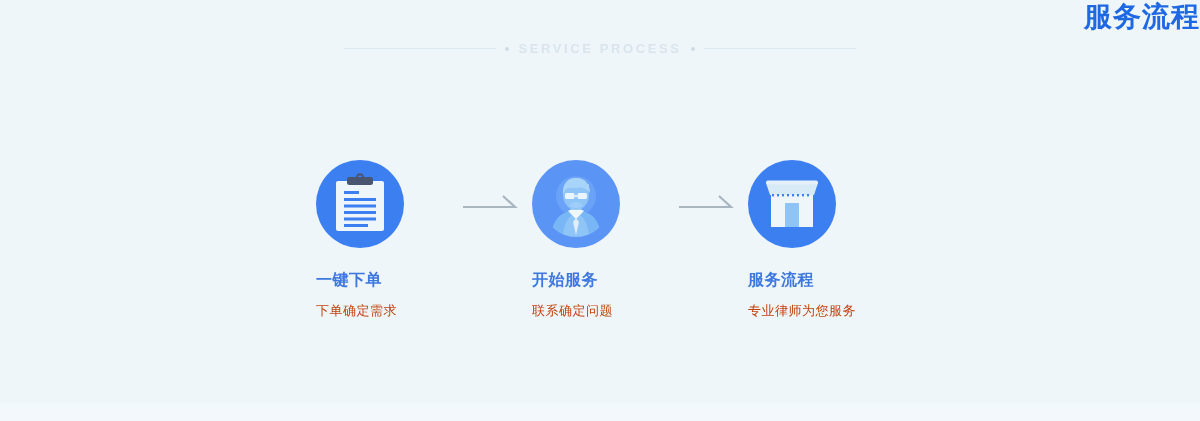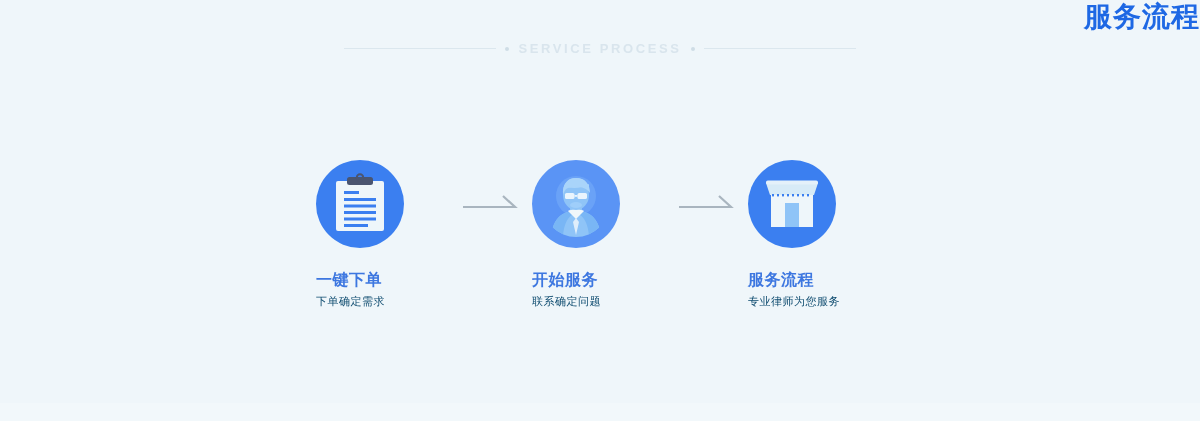--- a/index.html
+++ b/index.html
@@ -81,23 +81,23 @@
   .circle.soft{ background:#5a94f5; }
   .step-title{
     margin-top:22px;
     font-size:16px;
     font-weight:bold;
     color:#3d77e0;
     letter-spacing:0.5px;
     white-space:nowrap;
   }
   .step-desc{
-    margin-top:3px;
-    font-size:11px;
-    color:#0c4a6e;
+    margin-top:11px;
+    font-size:13px;
+    color:#c2410c;
     letter-spacing:0.5px;
     white-space:nowrap;
   }
 
   
   .arrow{
     width:76px;
     height:88px;
     display:flex;
     align-items:center;

